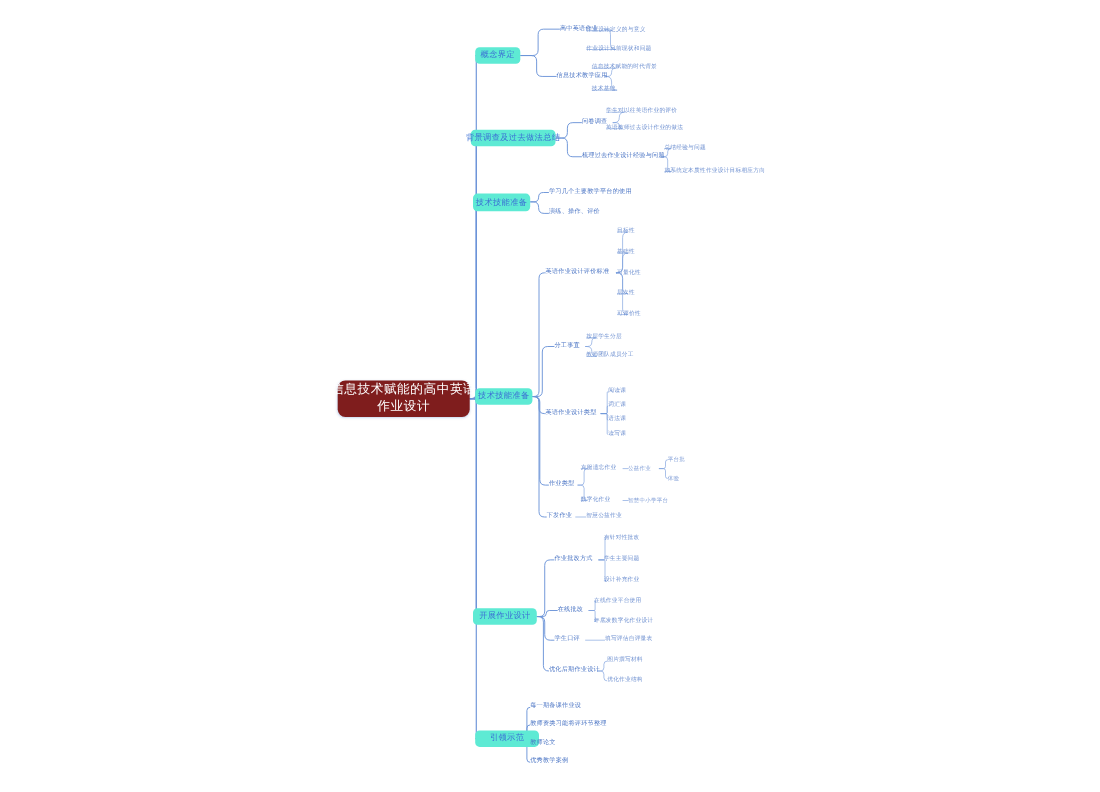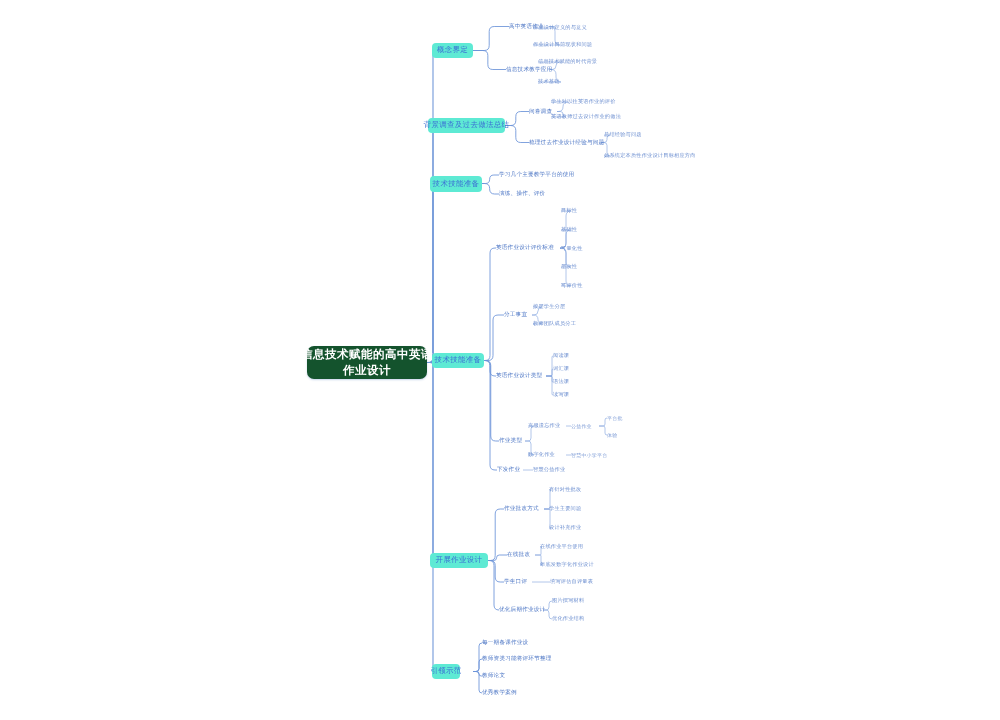--- a/index.html
+++ b/index.html
@@ -16,25 +16,25 @@
 
   .node{
     position:absolute;
     box-sizing:border-box;
     white-space:pre;
     line-height:1.35;
   }
 
   
   .n-root{
-    background:#14532d;
+    background:#7f1d1d;
     color:#ffffff;
     border-radius:7px;
     font-size:11.5px;
-    font-weight:bold;
+    font-weight:normal;
     text-align:center;
     display:flex;
     align-items:center;
     justify-content:center;
     letter-spacing:.5px;
     box-shadow:0 1px 2px rgba(40,90,180,.25);
   }
   
   .n-l2{
     background:#5eead4;
@@ -189,19 +189,19 @@
       <div class="node n-l4" style="left: 549px; top: 505px; width: 38px; height: 8px;">学生主要问题</div>
       <div class="node n-l4" style="left: 549px; top: 524px; width: 38px; height: 8px;">设计补充作业</div>
       <div class="node n-l3" style="left: 507px; top: 551px; width: 28px; height: 8px;">在线批改</div>
       <div class="node n-l4" style="left: 540px; top: 543px; width: 48px; height: 8px;">在线作业平台使用</div>
       <div class="node n-l4" style="left: 540px; top: 561px; width: 58px; height: 8px;">年底发数字化作业设计</div>
       <div class="node n-l3" style="left: 504px; top: 578px; width: 28px; height: 8px;">学生口评</div>
       <div class="node n-l4" style="left: 550px; top: 578px; width: 48px; height: 8px;">填写评估自评量表</div>
       <div class="node n-l3" style="left: 499px; top: 606px; width: 44px; height: 8px;">优化后期作业设计</div>
       <div class="node n-l4" style="left: 552px; top: 597px; width: 38px; height: 8px;">图片撰写材料</div>
       <div class="node n-l4" style="left: 552px; top: 615px; width: 38px; height: 8px;">优化作业结构</div>
-      <div class="node n-l2" style="left: 432px; top: 664px; width: 28px; height: 15px; text-align: center;">引领示范</div>
+      <div class="node n-l2" style="left: 432px; top: 664px; width: 58px; height: 15px; text-align: center;">引领示范</div>
       <div class="node n-l3" style="left: 482px; top: 639px; width: 54px; height: 8px;">每一期备课作业设</div>
       <div class="node n-l3" style="left: 482px; top: 655px; width: 66px; height: 8px;">教师资类习能将评环节整理</div>
       <div class="node n-l3" style="left: 482px; top: 672px; width: 30px; height: 8px;">教师论文</div>
       <div class="node n-l3" style="left: 482px; top: 689px; width: 38px; height: 8px;">优秀教学案例</div>
     </div>
 </div>
 
 </body></html>

